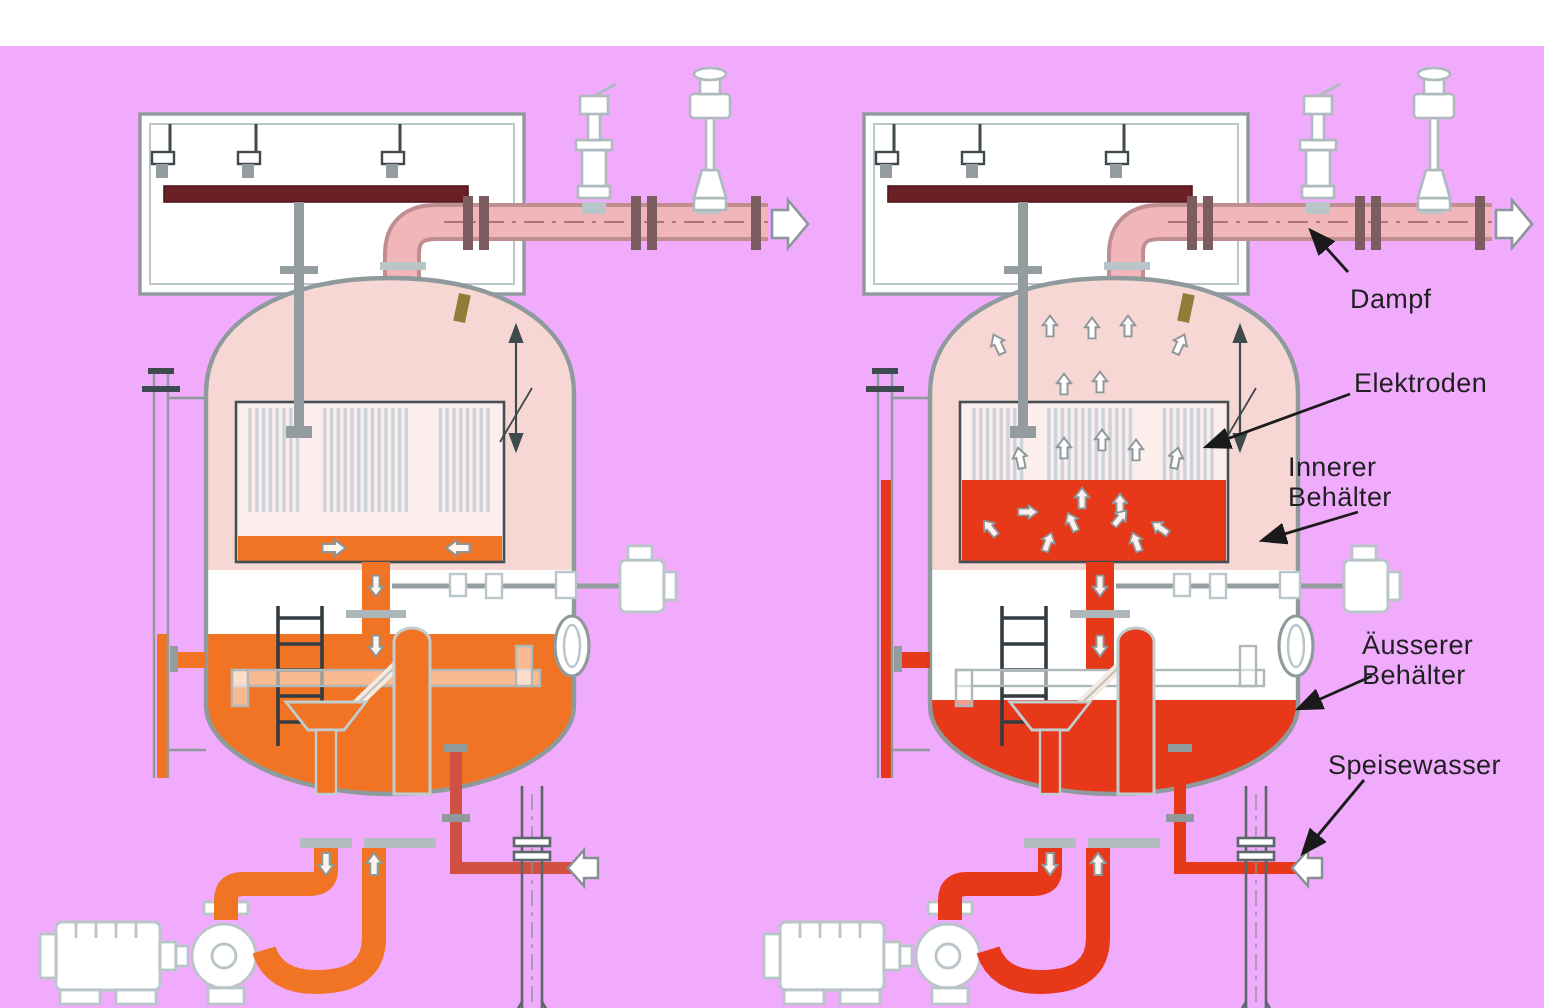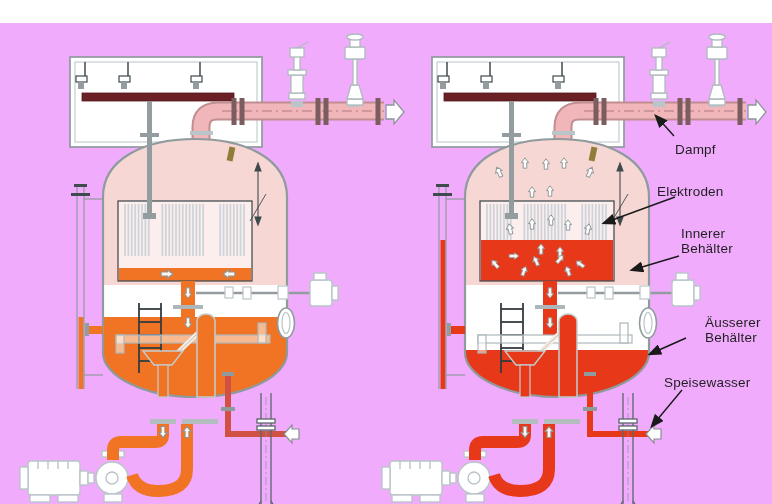--- a/index.html
+++ b/index.html
@@ -455,17 +455,17 @@
       </marker>
     </defs>
     <line x1="674" y1="113" x2="656" y2="93" stroke="#1a1a1a" stroke-width="1.4" marker-end="url(#ah)"></line>
     <line x1="675" y1="174" x2="604" y2="200" stroke="#1a1a1a" stroke-width="1.4" marker-end="url(#ah)"></line>
     <line x1="679" y1="233" x2="632" y2="247" stroke="#1a1a1a" stroke-width="1.4" marker-end="url(#ah)"></line>
     <line x1="686" y1="315" x2="650" y2="331" stroke="#1a1a1a" stroke-width="1.4" marker-end="url(#ah)"></line>
     <line x1="682" y1="367" x2="652" y2="403" stroke="#1a1a1a" stroke-width="1.4" marker-end="url(#ah)"></line>
   </svg>
 
   <div class="lbl" style="left:675px;top:119px">Dampf</div>
-  <div class="lbl" style="left:657px;top:161px">Elektroden</div>
-  <div class="lbl" style="left:681px;top:203px"><span>Innerer</span><br><span>Behälter</span></div>
-  <div class="lbl" style="left:705px;top:292px"><span>Äusserer</span><br><span>Behälter</span></div>
+  <div class="lbl" style="left:677px;top:161px">Elektroden</div>
+  <div class="lbl" style="left:644px;top:203px"><span>Innerer</span><br><span>Behälter</span></div>
+  <div class="lbl" style="left:681px;top:292px"><span>Äusserer</span><br><span>Behälter</span></div>
   <div class="lbl" style="left:664px;top:352px">Speisewasser</div>
 </div>
 
 </body></html>

